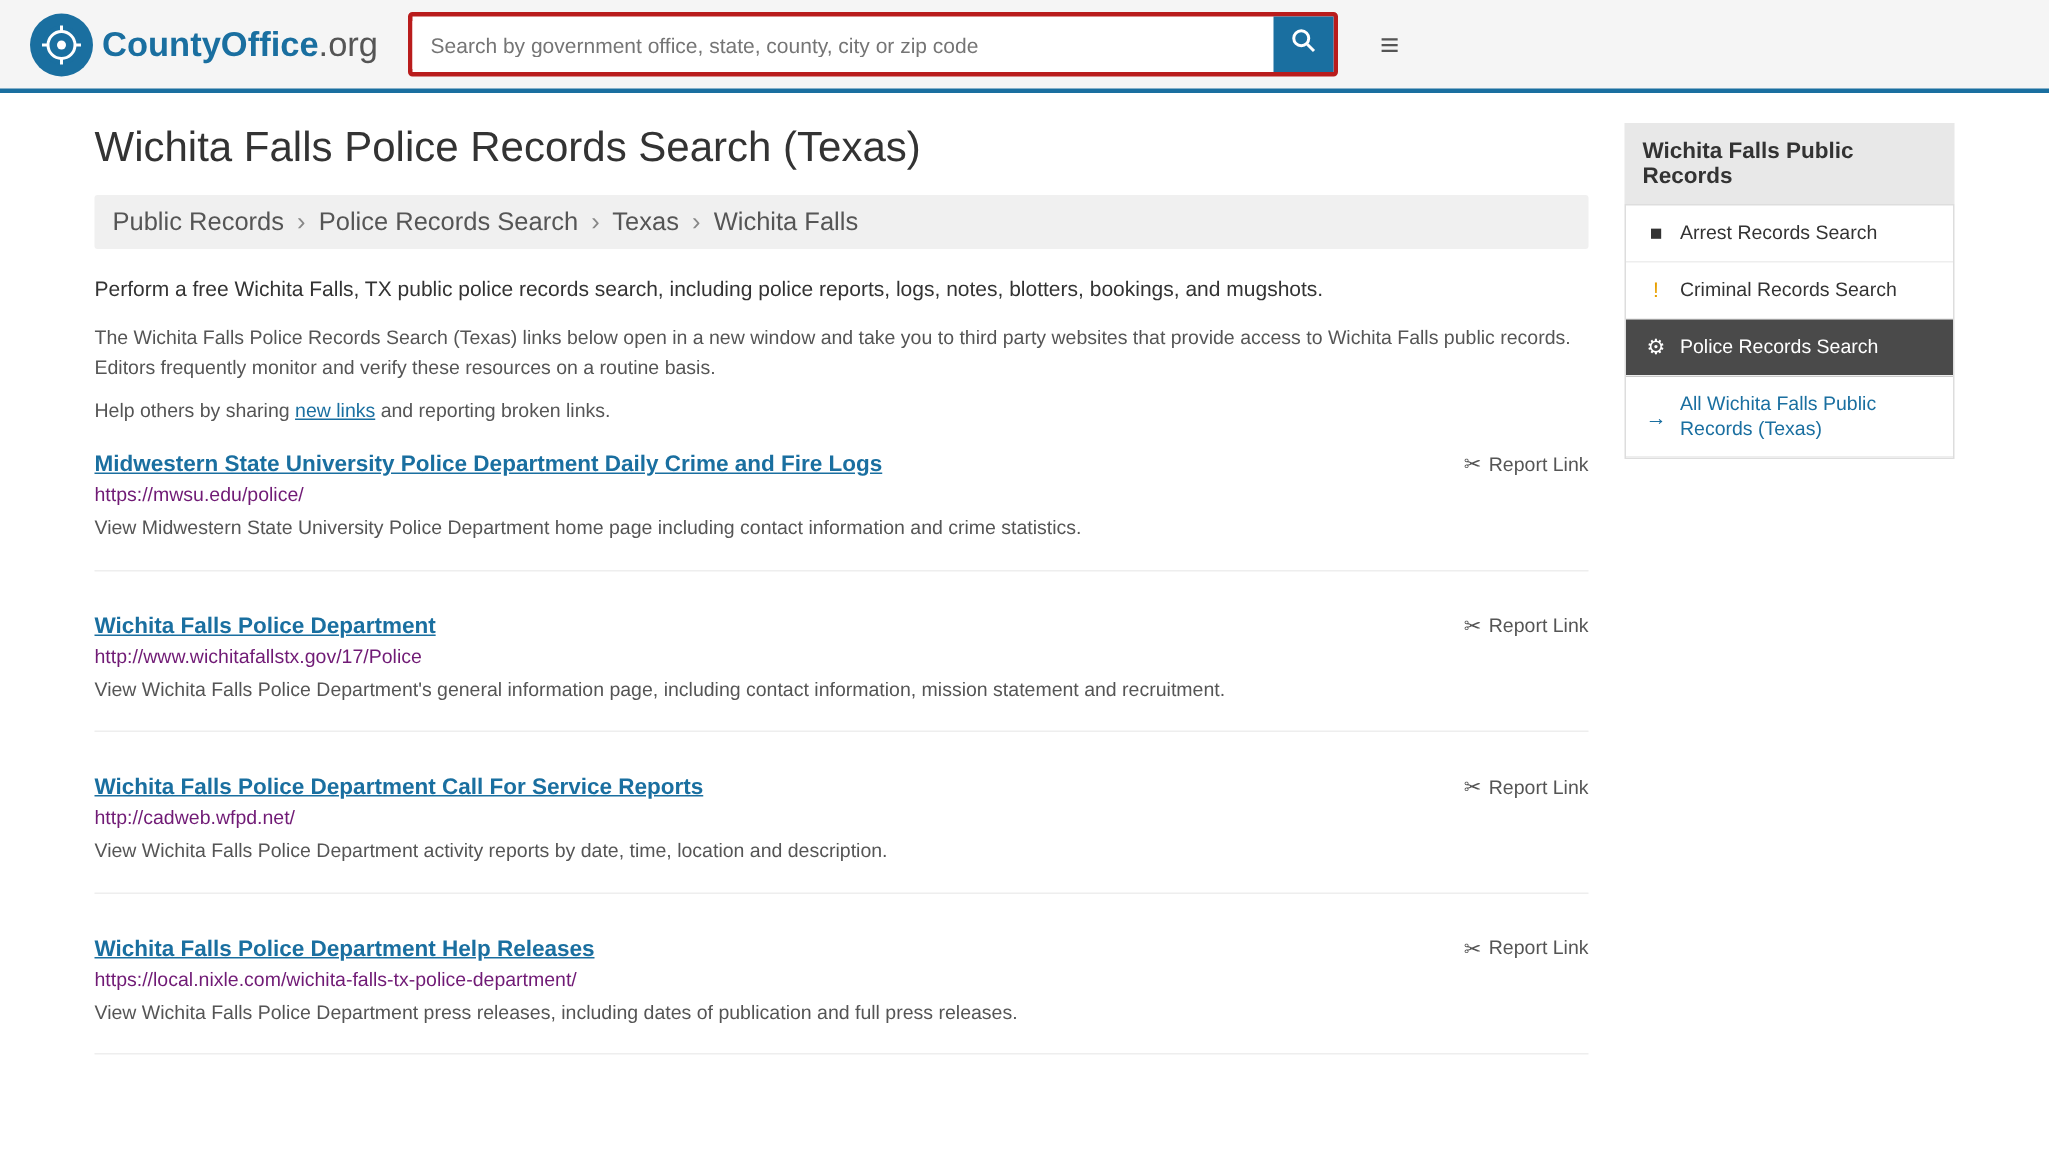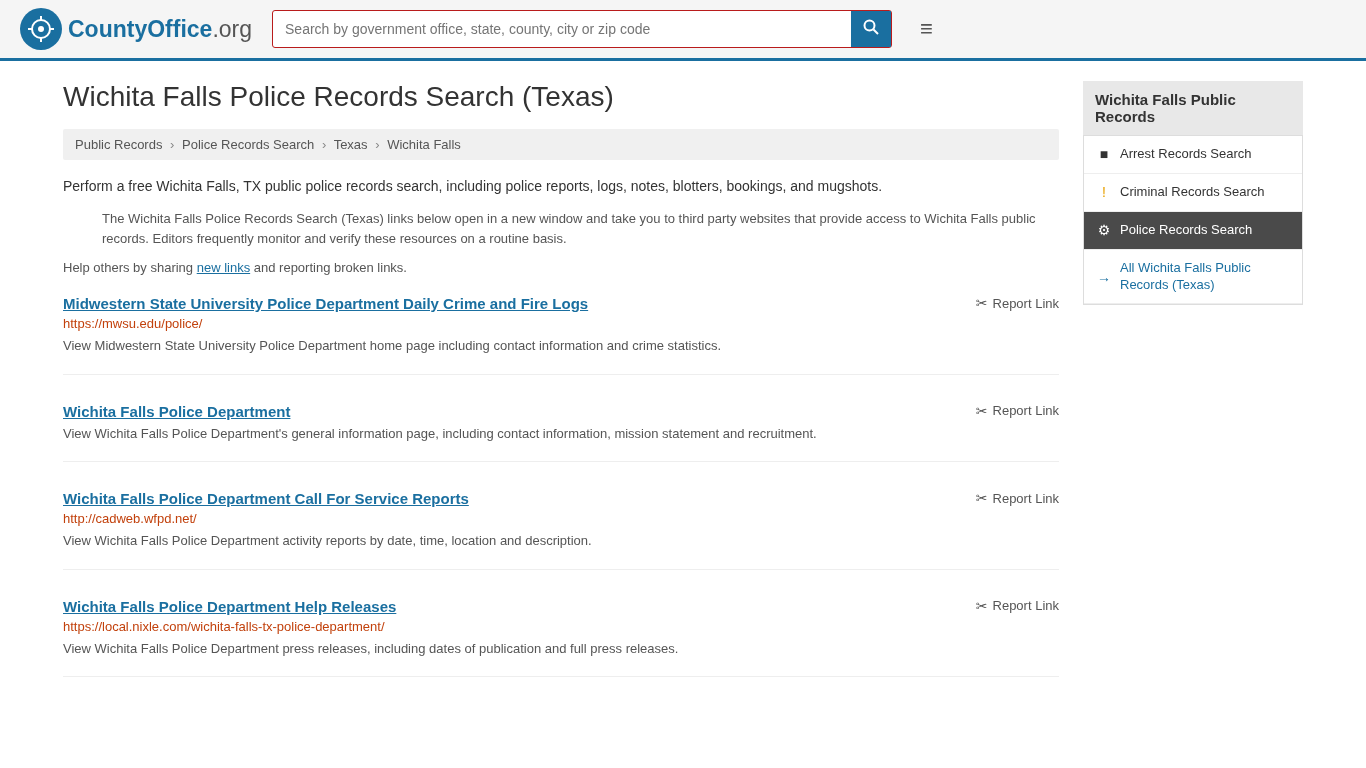--- a/index.html
+++ b/index.html
@@ -37,21 +37,21 @@
       color: #333;
       font-weight: bold;
     }
     .logo-text span {
       color: #1a6fa0;
     }
     .search-bar {
       flex: 1;
       display: flex;
       align-items: center;
-      border: 1px solid #b91c1c;
+      border: 3px solid #b91c1c;
       border-radius: 3px;
       background: #fff;
       max-width: 620px;
     }
     .search-bar input {
       flex: 1;
       padding: 8px 12px;
       border: none;
       outline: none;
       font-size: 14px;
@@ -95,21 +95,21 @@
       font-size: 28px;
       font-weight: normal;
       color: #333;
       margin-bottom: 16px;
     }
 
     
     .breadcrumb {
       background: #f0f0f0;
       padding: 8px 12px;
-      font-size: 13px;
+      font-size: 17px;
       color: #555;
       margin-bottom: 16px;
       border-radius: 2px;
     }
     .breadcrumb a {
       color: #555;
       text-decoration: none;
     }
     .breadcrumb span { margin: 0 4px; color: #888; }
 
@@ -165,21 +165,21 @@
       border: none;
       background: none;
       padding: 0;
     }
     .report-icon {
       font-size: 14px;
       color: #555;
     }
     .result-url {
       font-size: 13px;
-      color: #c2410c;
+      color: #701a75;
       margin-bottom: 5px;
     }
     .result-desc {
       font-size: 13px;
       color: #555;
       line-height: 1.5;
     }
 
     
     .sidebar-title {
@@ -266,21 +266,21 @@
       <a href="#">Public Records</a>
       <span>›</span>
       <a href="#">Police Records Search</a>
       <span>›</span>
       <a href="#">Texas</a>
       <span>›</span>
       <a href="#">Wichita Falls</a>
     </div>
 
     <p class="description">Perform a free Wichita Falls, TX public police records search, including police reports, logs, notes, blotters, bookings, and mugshots.</p>
-    <p class="description notice" style="margin-bottom:12px;margin-left:39px;">The Wichita Falls Police Records Search (Texas) links below open in a new window and take you to third party websites that provide access to Wichita Falls public records. Editors frequently monitor and verify these resources on a routine basis.</p>
+    <p class="description notice" style="margin-bottom:12px;">The Wichita Falls Police Records Search (Texas) links below open in a new window and take you to third party websites that provide access to Wichita Falls public records. Editors frequently monitor and verify these resources on a routine basis.</p>
     <p class="help-text">
       <span>Help others by sharing </span><a class="new-links">new links</a><span> and reporting broken links.</span>
     </p>
 
     <div class="result-item">
       <div class="result-header">
         <a class="result-title">Midwestern State University Police Department Daily Crime and Fire Logs</a>
         <button class="report-link-btn">
           <span class="report-icon">✂</span>
           <span>Report Link</span>
@@ -291,20 +291,21 @@
     </div>
 
     <div class="result-item">
       <div class="result-header">
         <a class="result-title">Wichita Falls Police Department</a>
         <button class="report-link-btn">
           <span class="report-icon">✂</span>
           <span>Report Link</span>
         </button>
       </div>
+      <div class="result-url">http://www.wichitafallstx.gov/17/Police</div>
       <div class="result-desc">View Wichita Falls Police Department's general information page, including contact information, mission statement and recruitment.</div>
     </div>
 
     <div class="result-item">
       <div class="result-header">
         <a class="result-title">Wichita Falls Police Department Call For Service Reports</a>
         <button class="report-link-btn">
           <span class="report-icon">✂</span>
           <span>Report Link</span>
         </button>

